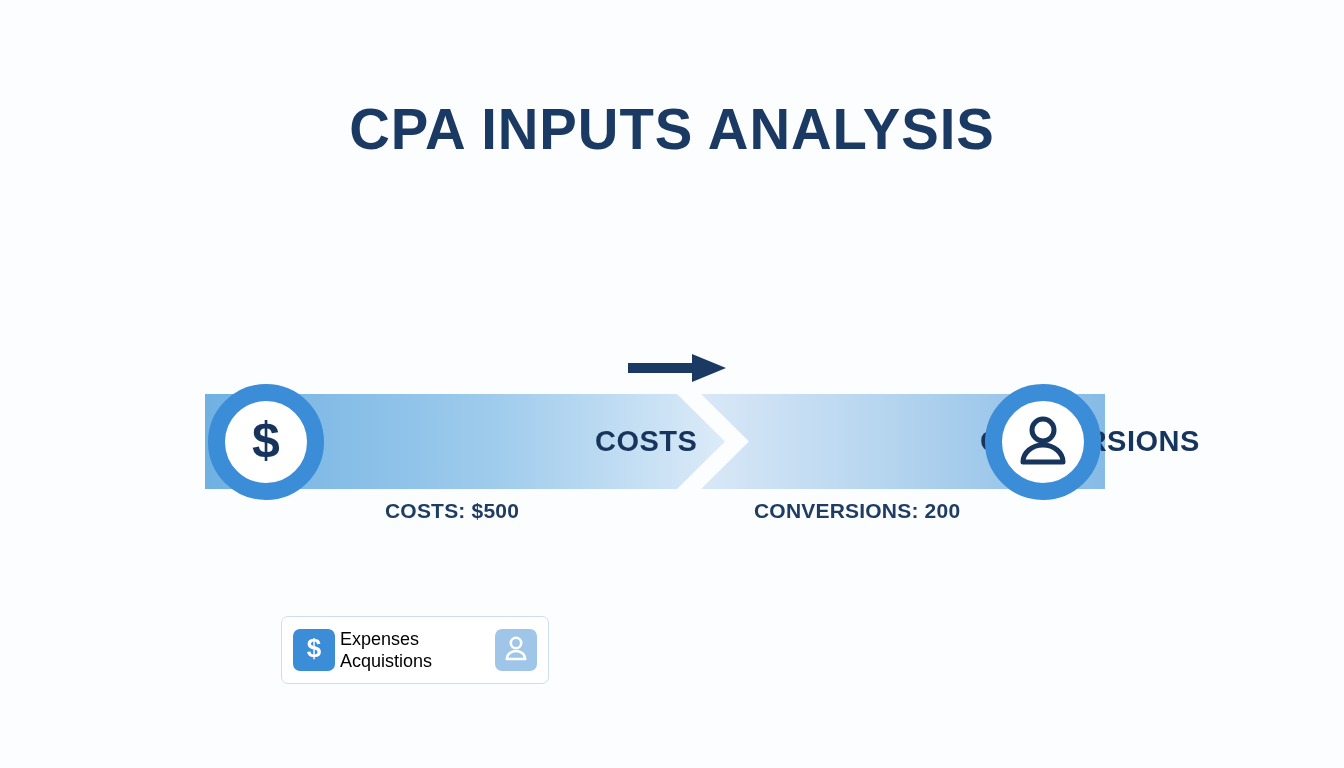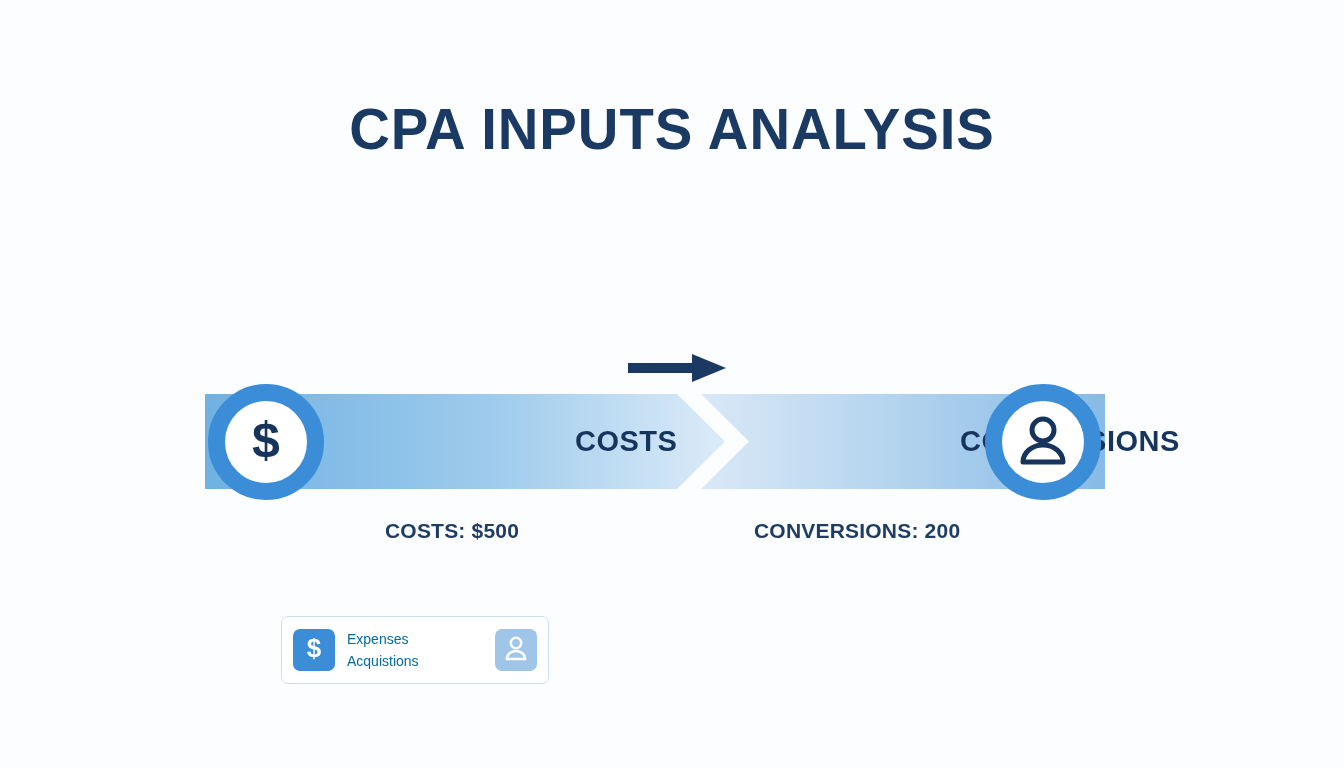--- a/index.html
+++ b/index.html
@@ -70,20 +70,21 @@
   .band-label {
     position: absolute;
     top: 0;
     height: 76px;
     line-height: 95px;
     font-size: 29px;
     font-weight: bold;
     color: #17355c;
     letter-spacing: 0.5px;
     white-space: nowrap;
+    margin-left: 20px;
   }
   #band-label-costs { left: 370px; }
   #band-label-conversions { left: 755px; }
 
   
   .end-circle {
     position: absolute;
     width: 116px;
     height: 116px;
     border-radius: 50%;
@@ -93,21 +94,21 @@
     display: flex;
     align-items: center;
     justify-content: center;
   }
   #circle-costs { left: 208px; top: 384px; }
   #circle-conversions { left: 985px; top: 384px; }
 
   
   .value-caption {
     position: absolute;
-    top: 519px;
+    top: 499px;
     font-size: 21px;
     font-weight: bold;
     color: #1f3d63;
     white-space: nowrap;
     letter-spacing: 0.2px;
   }
   #caption-costs { left: 385px; }
   #caption-conversions { left: 754px; }
 
   
@@ -130,24 +131,24 @@
     height: 42px;
     border-radius: 7px;
     display: flex;
     align-items: center;
     justify-content: center;
     flex: 0 0 auto;
   }
   #legend-chip-expenses { background: #3b8dd8; }
   #legend-chip-acquisitions { background: #9fc6e9; margin-left: auto; }
   #legend-text {
-    margin-left: 12px;
-    font-size: 14px;
+    margin-left: 5px;
+    font-size: 18px;
     line-height: 22px;
-    color: #0369a1;
+    color: #000000;
     white-space: nowrap;
   }
 </style>
 </head>
 <body>
 
 <div id="slide-title">CPA INPUTS ANALYSIS</div>
 
 <div id="flow-arrow">
   <svg width="100" height="32" viewBox="0 0 100 32" xmlns="http://www.w3.org/2000/svg">

